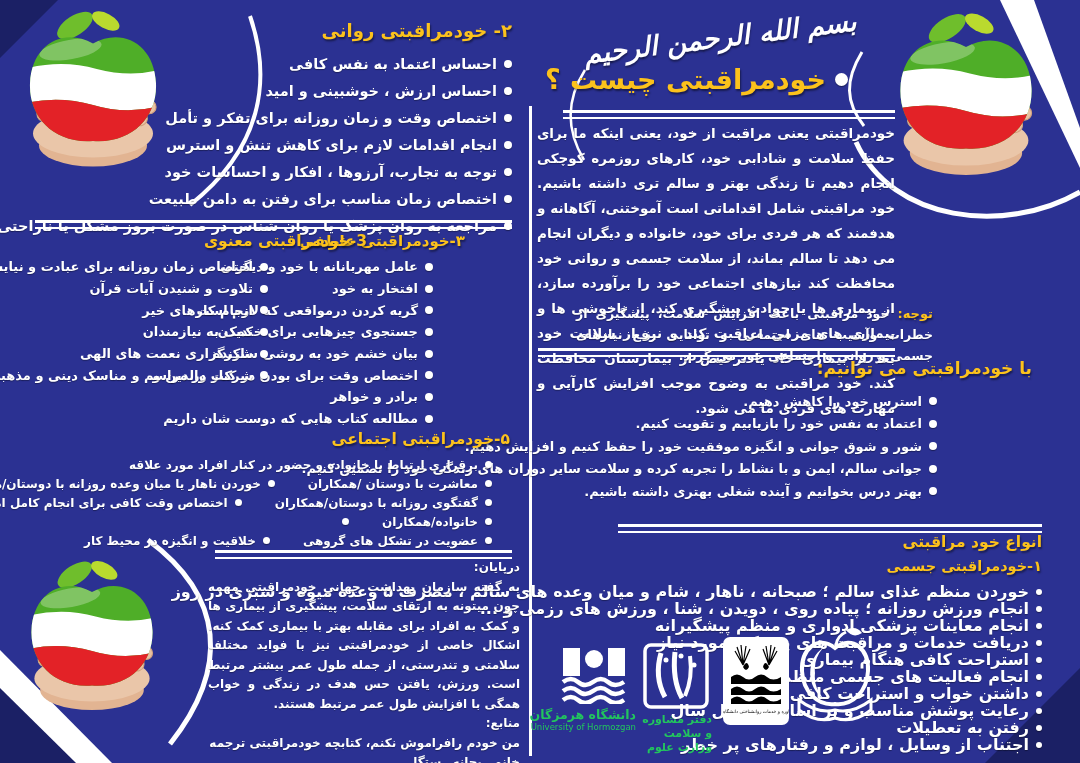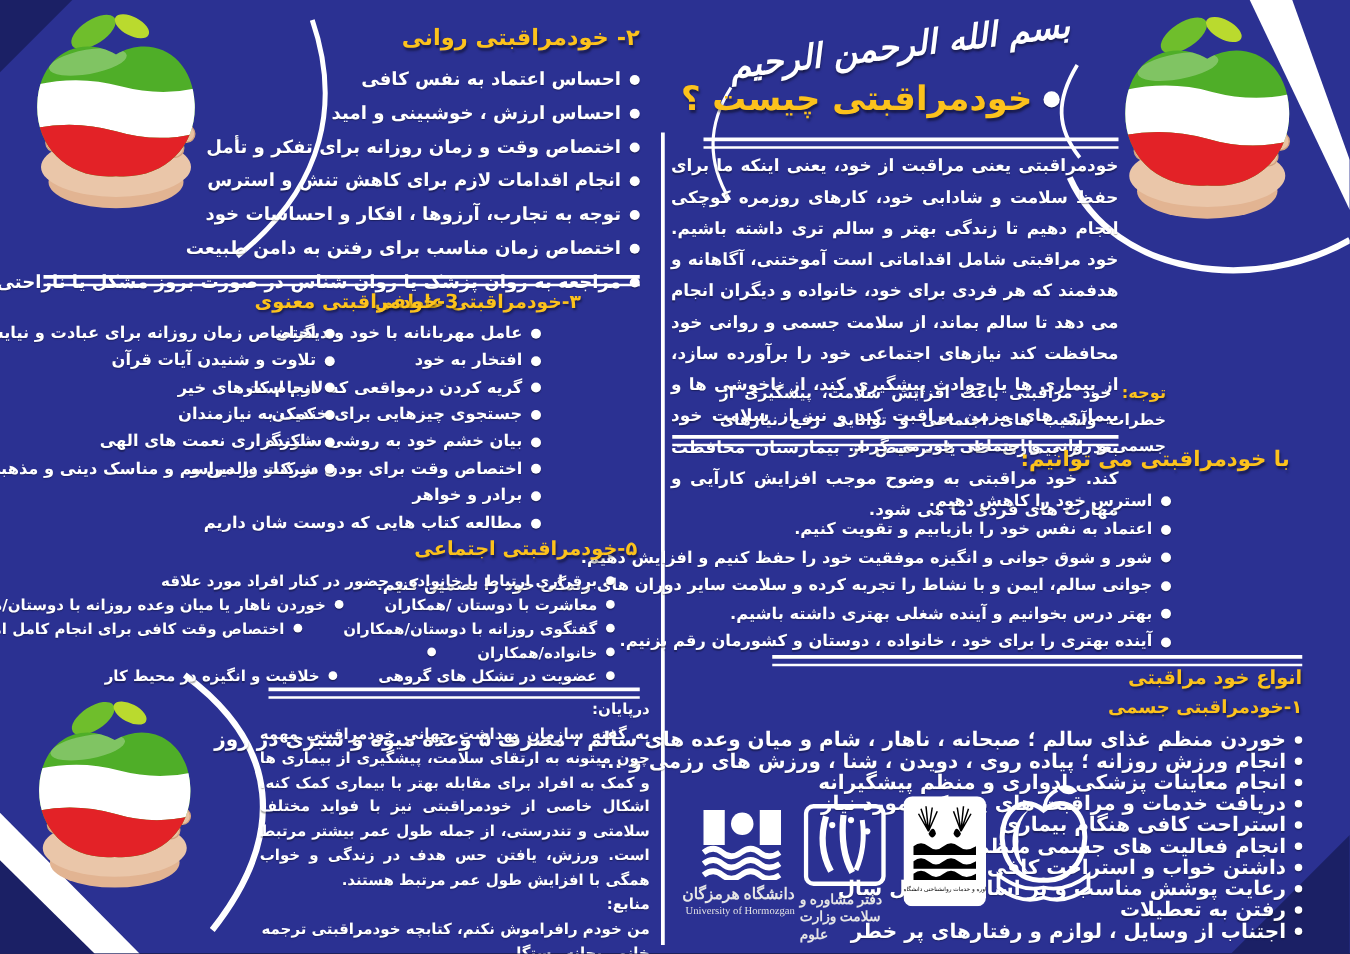--- a/index.html
+++ b/index.html
@@ -21,21 +21,21 @@
   .li-row{display:flex;align-items:center;gap:7px;direction:rtl;}
   .li-row .li-txt{white-space:nowrap;color:#fff;font-weight:bold;text-shadow:0 1px 1px rgba(0,0,0,.35);}
   .li-row .li-txt:not(:last-child){margin-left:26px;}
   .dot{width:8px;height:8px;border-radius:50%;background:#fff;flex:0 0 auto;box-shadow:0 1px 1px rgba(0,0,0,.4);}
   .lh27 .li-row{height:27px;} .lh27 .li-txt{font-size:14.5px;}
   .lh22 .li-row{height:21.7px;} .lh22 .li-txt{font-size:13px;}
   .lh19 .li-row{height:19px;} .lh19 .li-txt{font-size:12px;} .lh19 .dot{width:7px;height:7px;}
   .lh23 .li-row{height:22.5px;} .lh23 .li-txt{font-size:13px;}
   .lh17 .li-row{height:17px;} .lh17 .li-txt{font-size:16px;font-weight:bold;margin-left:28px;} .lh17 .dot{width:6px;height:6px;}
   .para{color:#fff;font-weight:bold;text-align:justify;text-shadow:0 1px 1px rgba(0,0,0,.35);}
-  .cap{color:#e5e5e5;text-align:left;font-family:Liberation Serif, serif;}
+  .cap{color:#22c55e;text-align:right;}
   svg{display:block;}
 </style>
 </head>
 <body>
 
 <div id="poster">
 
   <svg class="abs" style="left:0;top:0;" width="1080" height="763" viewBox="0 0 1080 763">
     <defs>
       <g id="apple-hands">
@@ -118,24 +118,20 @@
         <span class="dot"></span>
         <span class="li-txt">شور و شوق جوانی و انگیزه موفقیت خود را حفظ کنیم و افزایش دهیم.</span>
       </div>
       <div class="li-row">
         <span class="dot"></span>
         <span class="li-txt">جوانی سالم، ایمن و با نشاط را تجربه کرده و سلامت سایر دوران های زندگی خود را تضمین کنیم.</span>
       </div>
       <div class="li-row">
         <span class="dot"></span>
         <span class="li-txt">بهتر درس بخوانیم و آینده شغلی بهتری داشته باشیم.</span>
-      </div>
-      <div class="li-row">
-        <span class="dot"></span>
-        <span class="li-txt">آینده بهتری را برای خود ، خانواده ، دوستان و کشورمان رقم بزنیم.</span>
       </div>
     </div>
   <div class="abs dbl" style="left:618px;top:524px;width:424px;"></div>
 
   <div class="abs yellow nowrap" style="right:38px;top:533px;font-size:15.5px;">انواع خود مراقبتی</div>
   <div class="abs yellow nowrap" style="right:38px;top:558px;font-size:14.5px;">۱-خودمراقبتی جسمی</div>
   <div class="abs list lh17" style="right:38px;top:583px;">
       <div class="li-row">
         <span class="dot"></span>
         <span class="li-txt">خوردن منظم غذای سالم ؛ صبحانه ، ناهار ، شام و میان وعده های سالم ، مصرف ۵ وعده میوه و سبزی در روز</span>

